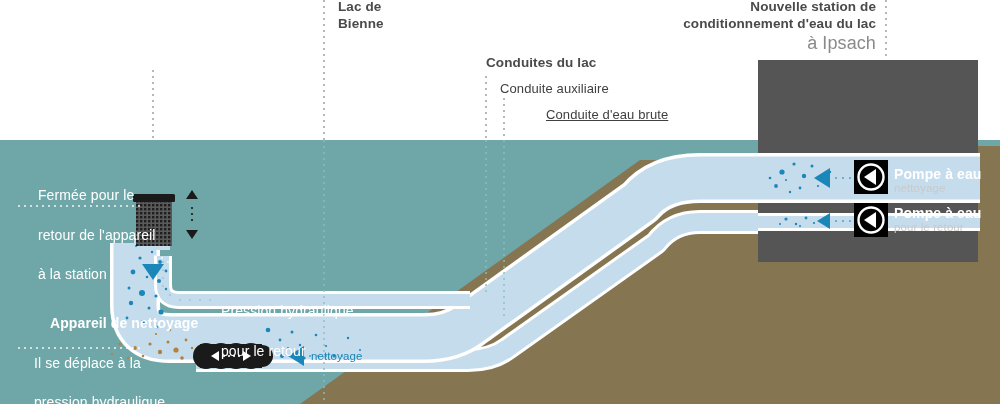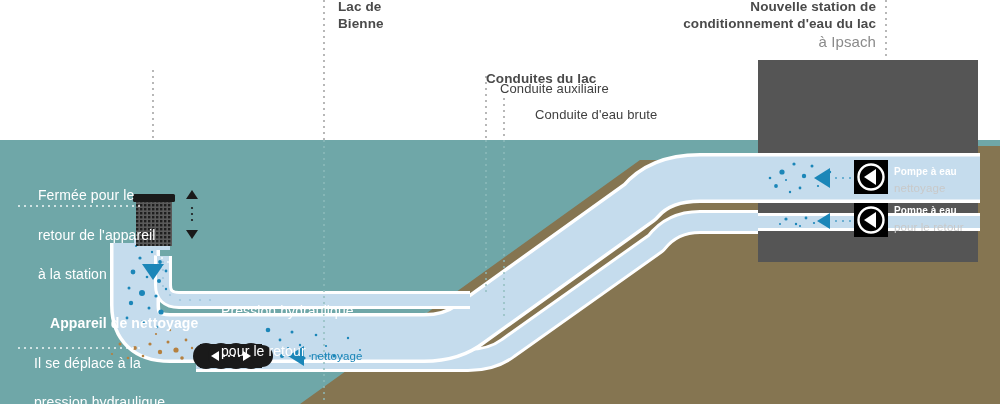--- a/index.html
+++ b/index.html
@@ -28,21 +28,21 @@
     white-space:pre;
     line-height:1.28;
   }
   .hdr-bold{
     font-size:13.5px;
     font-weight:700;
     color:#4a4a4a;
     letter-spacing:.1px;
   }
   .hdr-light{
-    font-size:15px;
+    font-size:18px;
     font-weight:400;
     color:#8a8a8a;
     letter-spacing:.1px;
   }
   .sub-light{
     font-size:13px;
     font-weight:400;
     color:#404040;
     letter-spacing:.1px;
   }
@@ -54,21 +54,21 @@
     letter-spacing:.1px;
   }
   .water-note b{
     font-weight:700;
     color:#ffffff;
     display:block;
     letter-spacing:.1px;
     margin-left:32px;
   }
   .pump-lbl-b{
-    font-size:10px;
+    font-size:14px;
     font-weight:700;
     color:#ffffff;
     letter-spacing:.1px;
   }
   .pump-lbl-s{
     font-size:11.5px;
     font-weight:400;
     color:#c9c9c9;
     letter-spacing:.1px;
   }
@@ -322,23 +322,23 @@
         <line x1="18" y1="206" x2="140" y2="206"></line>
         <line x1="18" y1="348" x2="140" y2="348"></line>
       </g>
     </g>
   </svg>
 
 
   <div class="txt hdr-bold" style="left:338px;top:-2px;">Lac de</div>
   <div class="txt hdr-bold" style="left:338px;top:15px;">Bienne</div>
 
-  <div class="txt hdr-bold" style="left:486px;top:70px;text-align:right;">Conduites du lac</div>
+  <div class="txt hdr-bold" style="left:486px;top:54px;text-align:right;">Conduites du lac</div>
   <div class="txt sub-light" style="left:500px;top:81px;">Conduite auxiliaire</div>
-  <div class="txt sub-light" style="left:535px;top:107px;">Conduite d'eau brute</div>
+  <div class="txt sub-light" style="left:546px;top:107px;text-decoration:underline;">Conduite d'eau brute</div>
 
   <div class="txt hdr-bold" style="left:560px;top:-2px;width:316px;text-align:right;">Nouvelle station de</div>
   <div class="txt hdr-bold" style="left:560px;top:15px;width:316px;text-align:right;">conditionnement d'eau du lac</div>
   <div class="txt hdr-light" style="left:560px;top:32px;width:316px;text-align:right;">à Ipsach</div>
 
   <div class="txt water-note" style="left:22px;top:166px;">
     <span>Fermée pour le</span><br>
     <span>retour de l'appareil</span><br>
     <span>à la station</span>
   </div>

